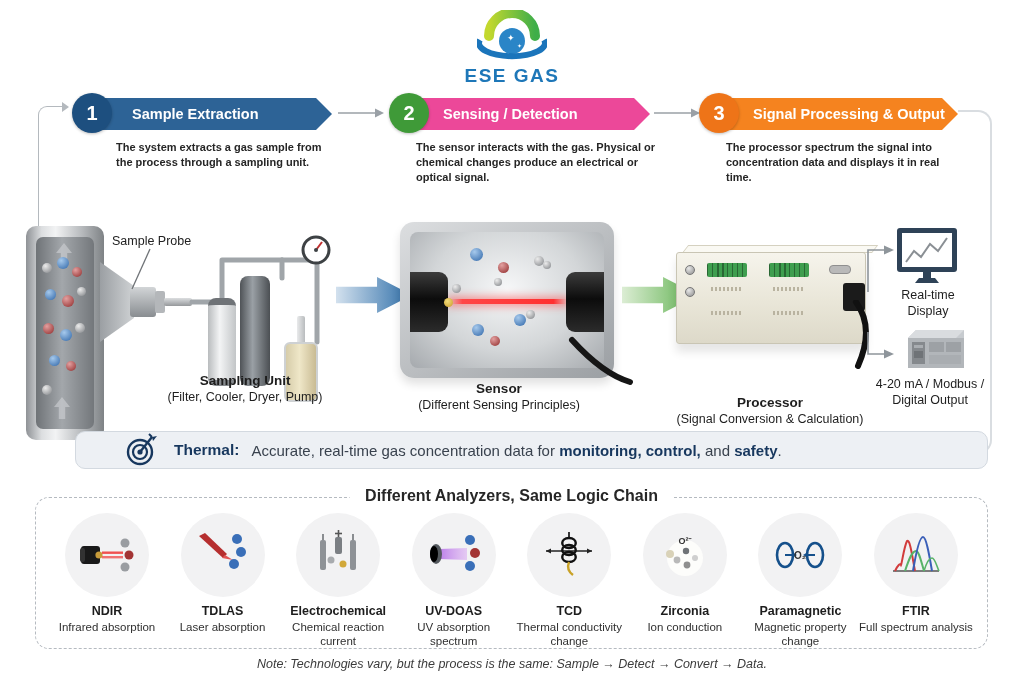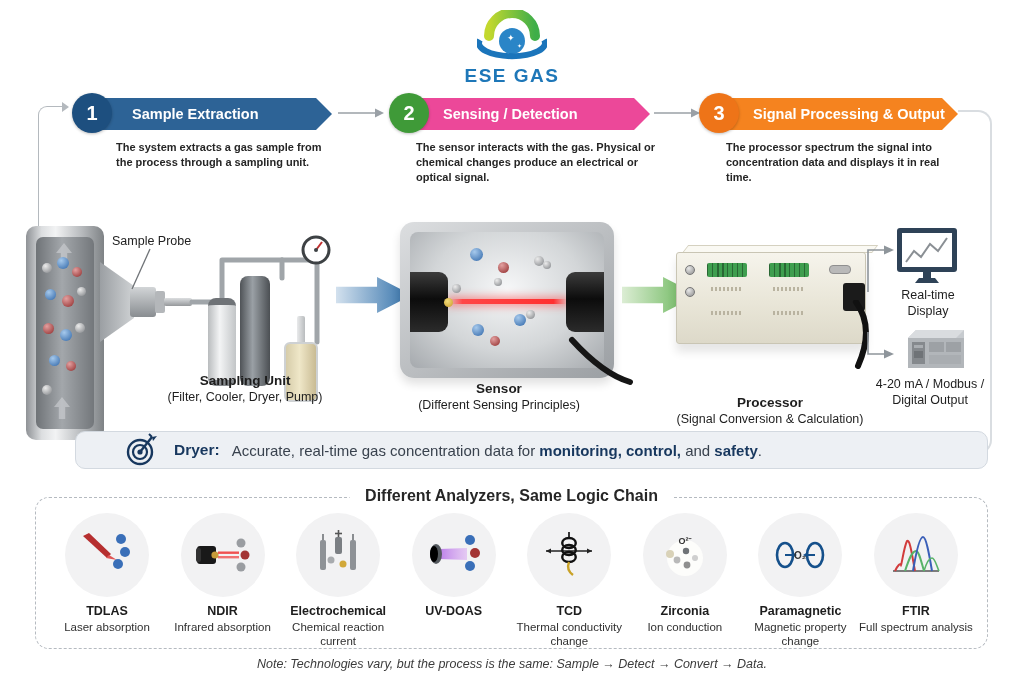--- a/index.html
+++ b/index.html
@@ -315,57 +315,57 @@
 
   <div class="result-bar">
     <svg width="36" height="36" viewBox="0 0 36 36">
       <circle cx="16" cy="20" r="12" fill="none" stroke="#17375e" stroke-width="2.4"></circle>
       <circle cx="16" cy="20" r="7" fill="none" stroke="#17375e" stroke-width="2.2"></circle>
       <circle cx="16" cy="20" r="2.6" fill="#17375e"></circle>
       <line x1="16" y1="20" x2="28" y2="5" stroke="#17375e" stroke-width="2.4"></line>
       <polygon points="28,5 33,4 29,9" fill="#17375e"></polygon>
       <line x1="25" y1="2" x2="28" y2="5" stroke="#17375e" stroke-width="2"></line>
     </svg>
-    <span class="result-label">Dryer:</span>
+    <span class="result-label">Thermal:</span>
     <span class="result-text"><span>Accurate, real-time gas concentration data for </span><b>monitoring, control,</b><span> and </span><b>safety</b><span>.</span></span>
   </div>
 
   <div class="panel">
     <div class="panel-title">Different Analyzers, Same Logic Chain</div>
     <div class="az-row">
-
-      <div class="az">
-        <div class="az-icon">
-            <svg width="56" height="56">
-          <polygon points="4,9 10,6 32,27 28,31" fill="#b62f2f"></polygon>
-          <polygon points="30,28 38,33 27,31" fill="#e05555"></polygon>
-          <circle cx="42" cy="12" r="5" fill="#3a6fb8"></circle>
-          <circle cx="46" cy="25" r="5" fill="#3a6fb8"></circle>
-          <circle cx="39" cy="37" r="5" fill="#3a6fb8"></circle>
-        </svg>
-          </div>
-        <div class="az-name">TDLAS</div>
-        <div class="az-principle">Laser absorption</div>
-      </div>
 
       <div class="az">
         <div class="az-icon">
             <svg width="56" height="56">
           <rect x="2" y="19" width="19" height="18" rx="3" fill="#191919"></rect>
           <rect x="1" y="21" width="5" height="14" rx="2" fill="#323232"></rect>
           <circle cx="20" cy="28" r="3.6" fill="#c79b3a"></circle>
           <rect x="23" y="24.5" width="21" height="2.4" fill="#f05050"></rect>
           <rect x="23" y="29" width="21" height="2.4" fill="#f05050" opacity=".8"></rect>
           <circle cx="46" cy="16" r="4.5" fill="#9a9da1"></circle>
           <circle cx="50" cy="28" r="4.5" fill="#a33434"></circle>
           <circle cx="46" cy="40" r="4.5" fill="#9a9da1"></circle>
         </svg>
           </div>
         <div class="az-name">NDIR</div>
         <div class="az-principle">Infrared absorption</div>
+      </div>
+
+      <div class="az">
+        <div class="az-icon">
+            <svg width="56" height="56">
+          <polygon points="4,9 10,6 32,27 28,31" fill="#b62f2f"></polygon>
+          <polygon points="30,28 38,33 27,31" fill="#e05555"></polygon>
+          <circle cx="42" cy="12" r="5" fill="#3a6fb8"></circle>
+          <circle cx="46" cy="25" r="5" fill="#3a6fb8"></circle>
+          <circle cx="39" cy="37" r="5" fill="#3a6fb8"></circle>
+        </svg>
+          </div>
+        <div class="az-name">TDLAS</div>
+        <div class="az-principle">Laser absorption</div>
       </div>
 
       <div class="az">
         <div class="az-icon">
             <svg width="56" height="56">
           <line x1="13" y1="7" x2="13" y2="13" stroke="#6f7377" stroke-width="1.6"></line>
           <line x1="43" y1="7" x2="43" y2="13" stroke="#6f7377" stroke-width="1.6"></line>
           <rect x="10" y="13" width="6" height="30" rx="2" fill="#8e9296"></rect>
           <rect x="40" y="13" width="6" height="30" rx="2" fill="#8e9296"></rect>
           <line x1="28.5" y1="3" x2="28.5" y2="10" stroke="#555" stroke-width="1.6"></line>
@@ -390,20 +390,21 @@
               </defs>
           <polygon points="13,22 41,21 41,33 13,32" fill="url(#uvg)"></polygon>
           <ellipse cx="10" cy="27" rx="6" ry="10" fill="#54595e"></ellipse>
           <ellipse cx="8" cy="27" rx="4" ry="8" fill="#6e7google378"></ellipse>
           <circle cx="44" cy="13" r="5" fill="#3a6fb8"></circle>
           <circle cx="49" cy="26" r="5" fill="#a33434"></circle>
           <circle cx="44" cy="39" r="5" fill="#3a6fb8"></circle>
         </svg>
           </div>
         <div class="az-name">UV-DOAS</div>
+        <div class="az-principle">UV absorption spectrum</div>
       </div>
 
       <div class="az">
         <div class="az-icon">
             <svg width="56" height="56">
           <line x1="5" y1="24" x2="51" y2="24" stroke="#222" stroke-width="1.4"></line>
           <polygon points="5,24 10,21.5 10,26.5" fill="#222"></polygon>
           <polygon points="51,24 46,21.5 46,26.5" fill="#222"></polygon>
           <line x1="28" y1="5" x2="28" y2="12" stroke="#222" stroke-width="1.8"></line>
           <path d="M28,11 C19,11 19,21 28,21 C37,21 37,11 28,11 M28,18 C19,18 19,28 28,28 C37,28 37,18 28,18 M28,25 C19,25 19,35 28,35 C37,35 37,25 28,25" fill="none" stroke="#111" stroke-width="2.4"></path>

